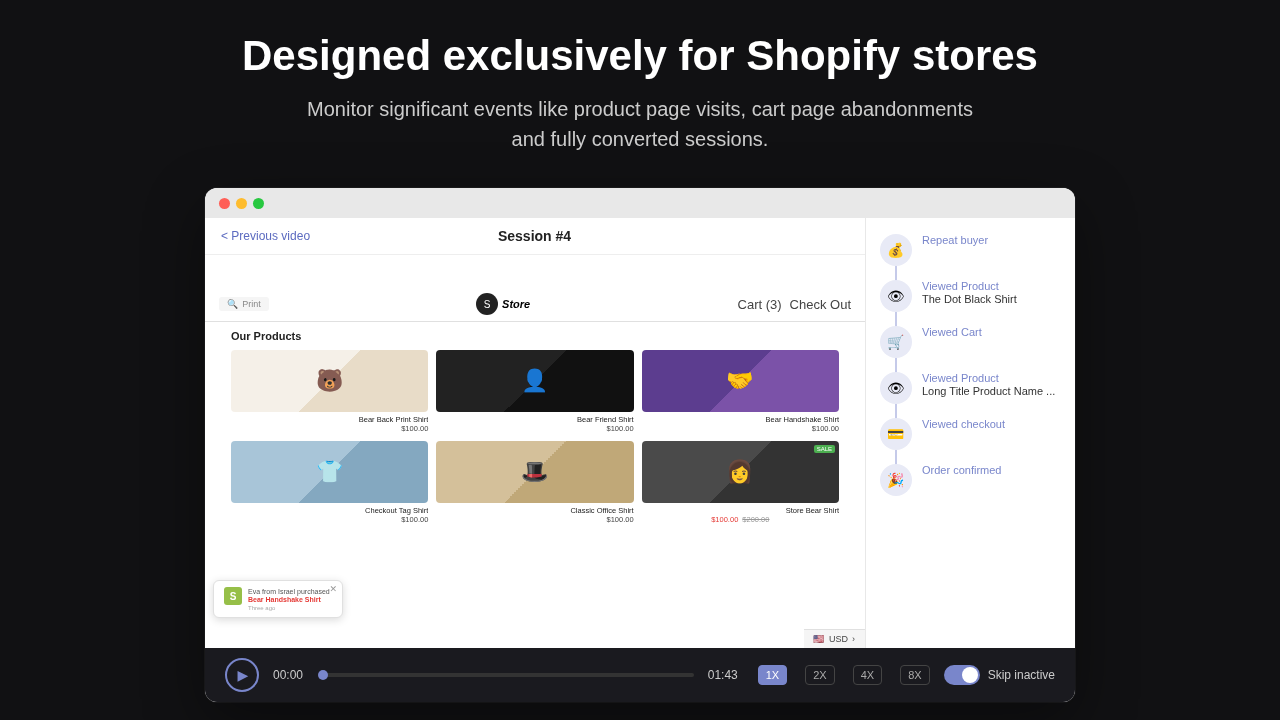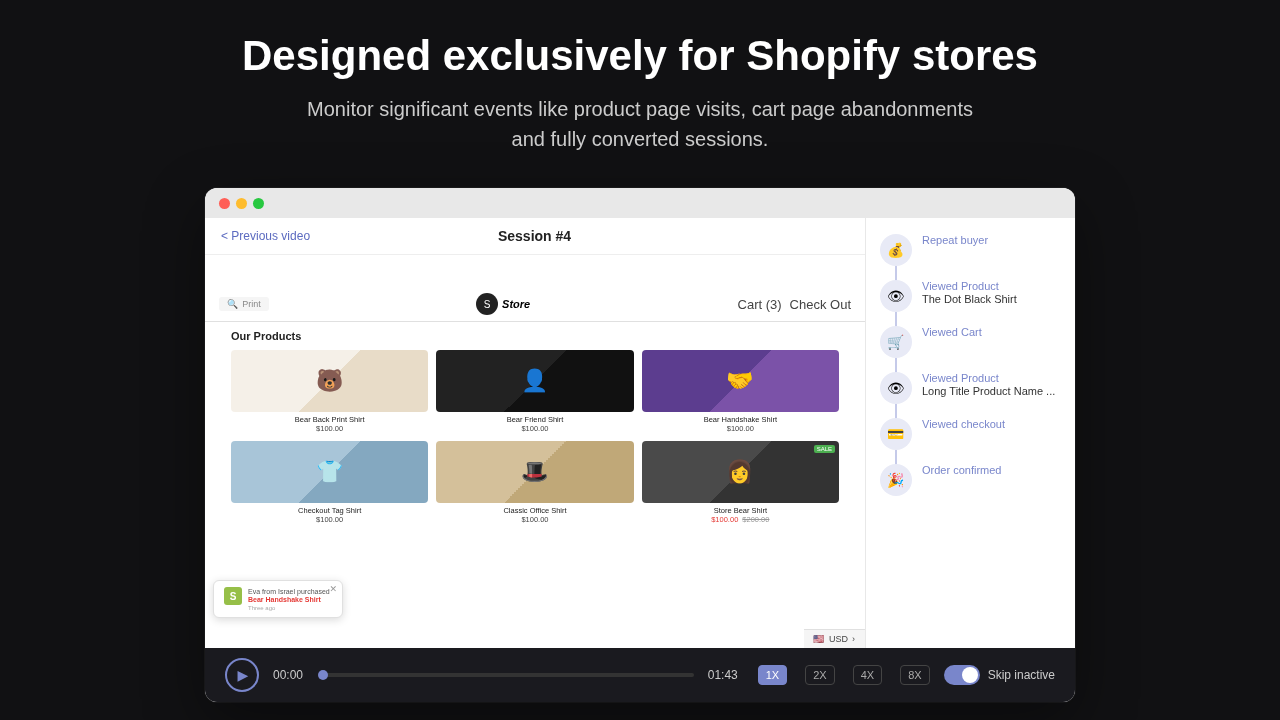--- a/index.html
+++ b/index.html
@@ -159,21 +159,21 @@
       font-weight: 600;
       color: #222;
       margin-bottom: 8px;
     }
     .products-grid {
       display: grid;
       grid-template-columns: repeat(3, 1fr);
       gap: 8px;
     }
     .product-card {
-      text-align: center;
+      text-align: right;
     }
     .product-img-placeholder {
       width: 100%;
       height: 62px;
       border-radius: 4px;
       background: #ddd;
       overflow: hidden;
       position: relative;
     }
     .product-name {

